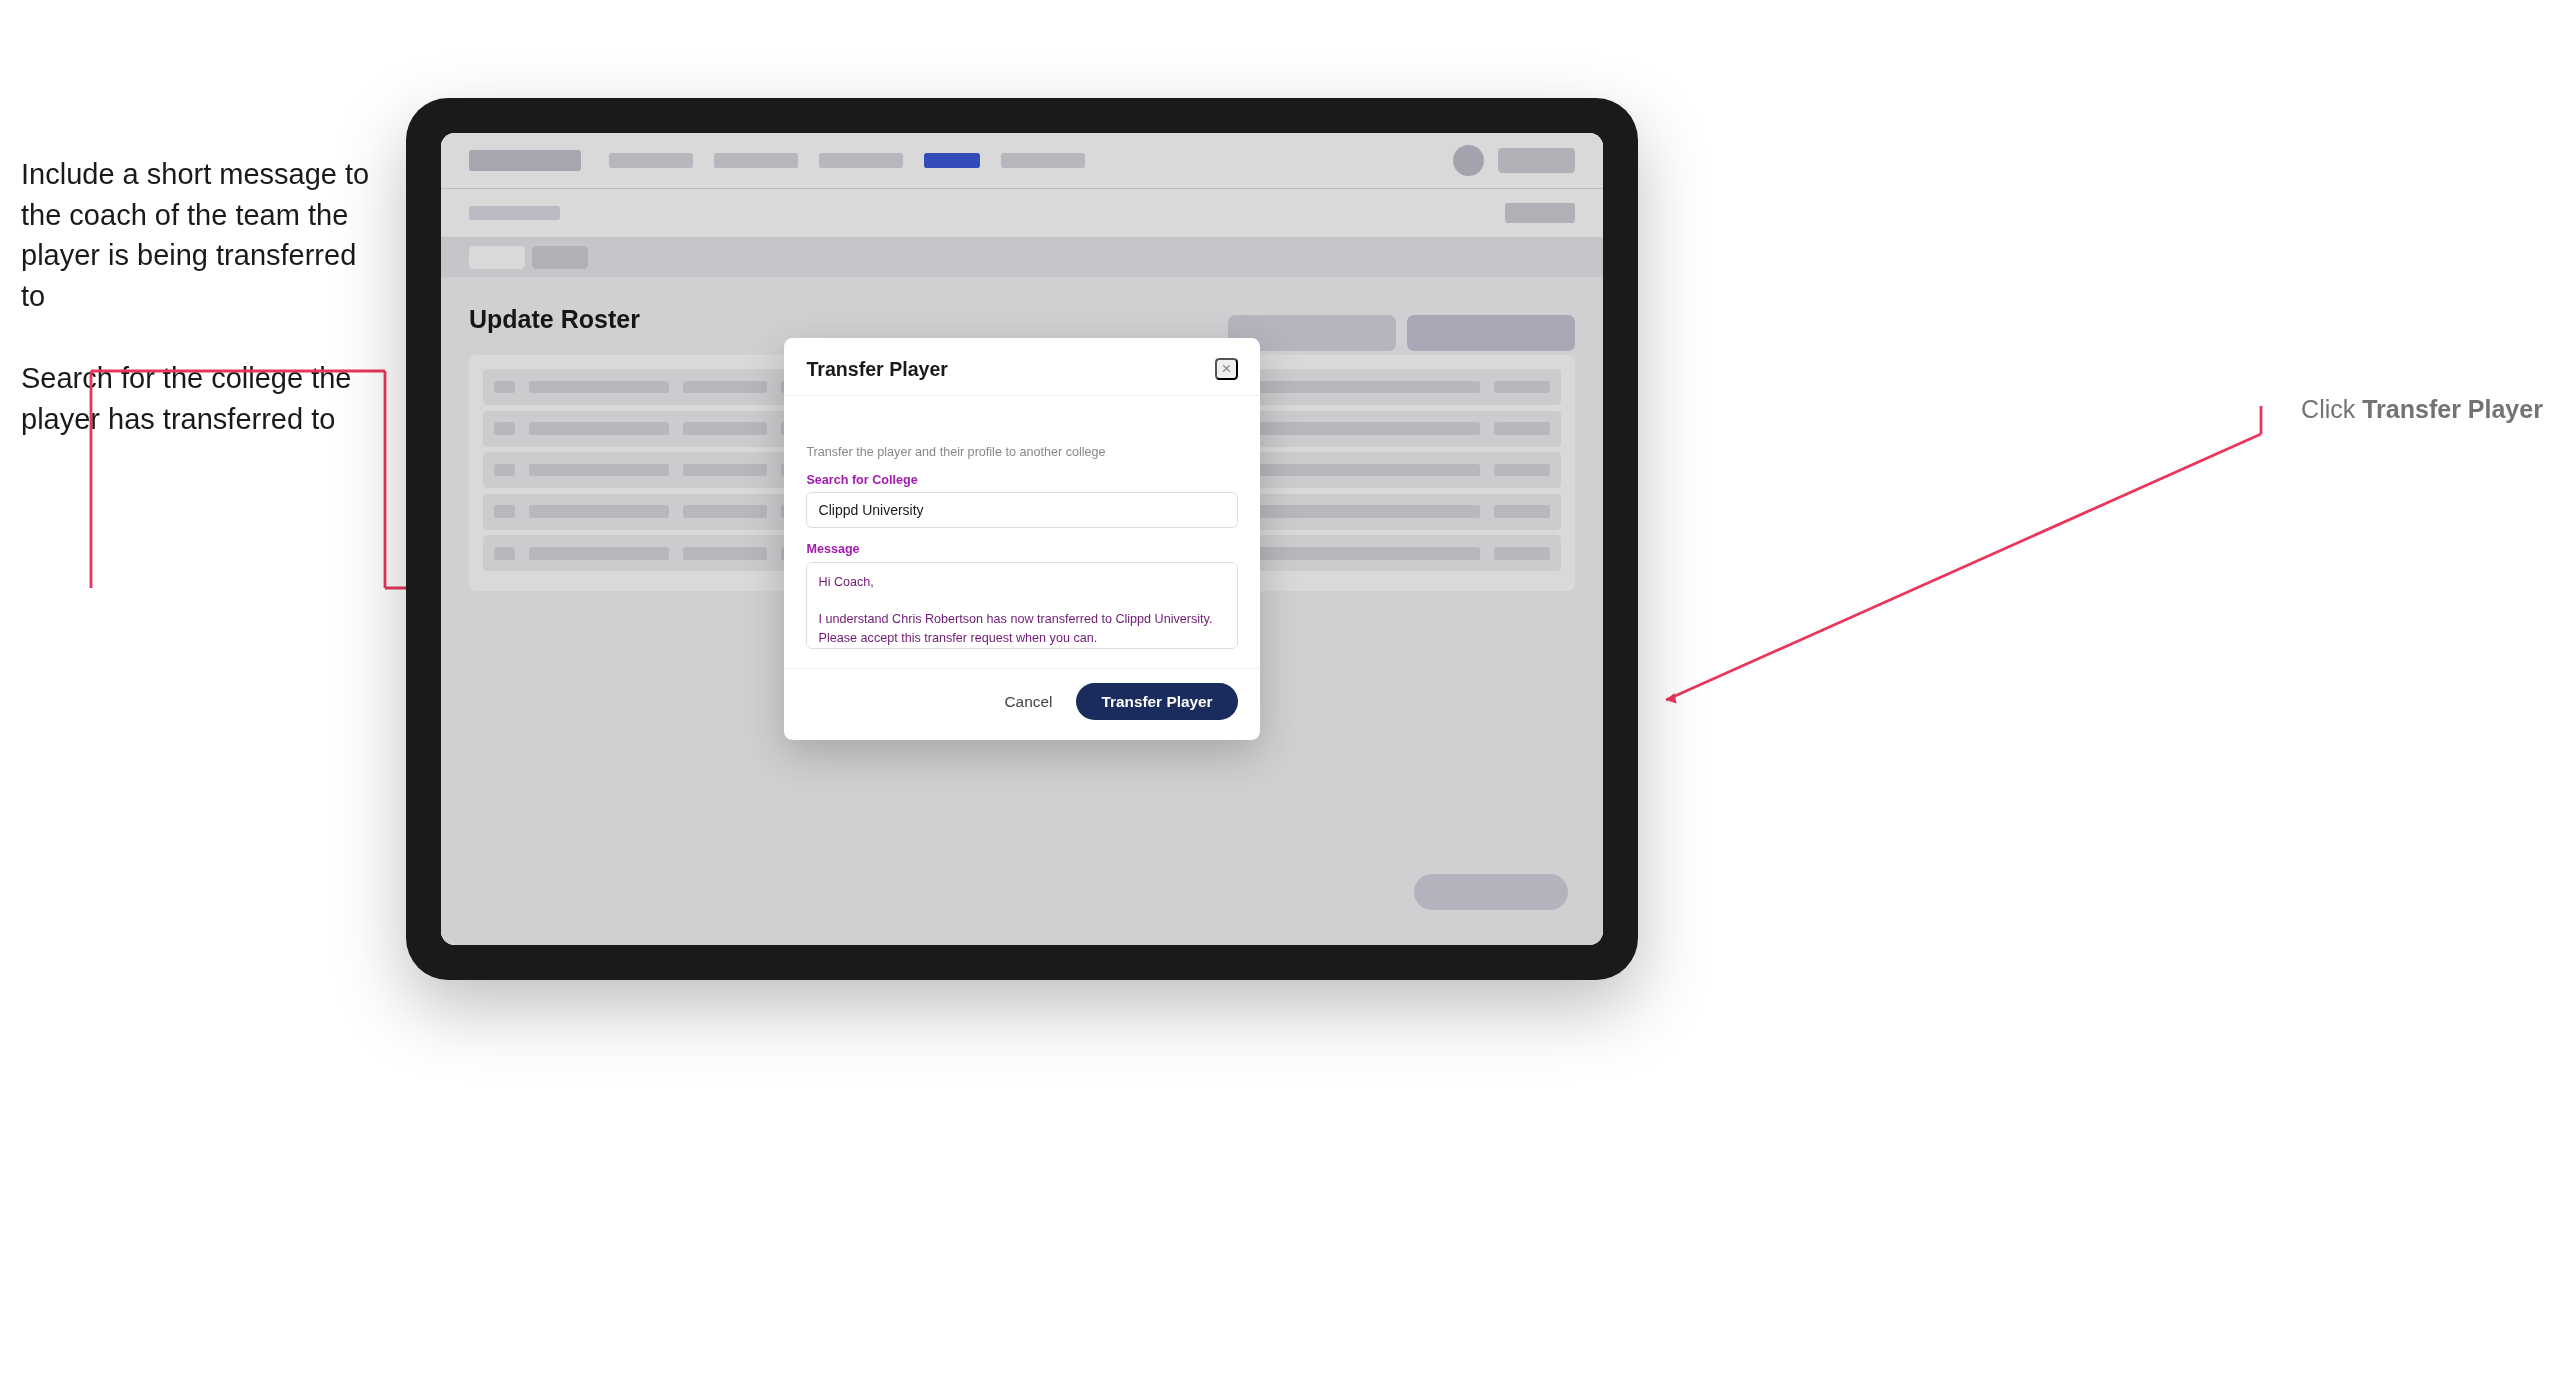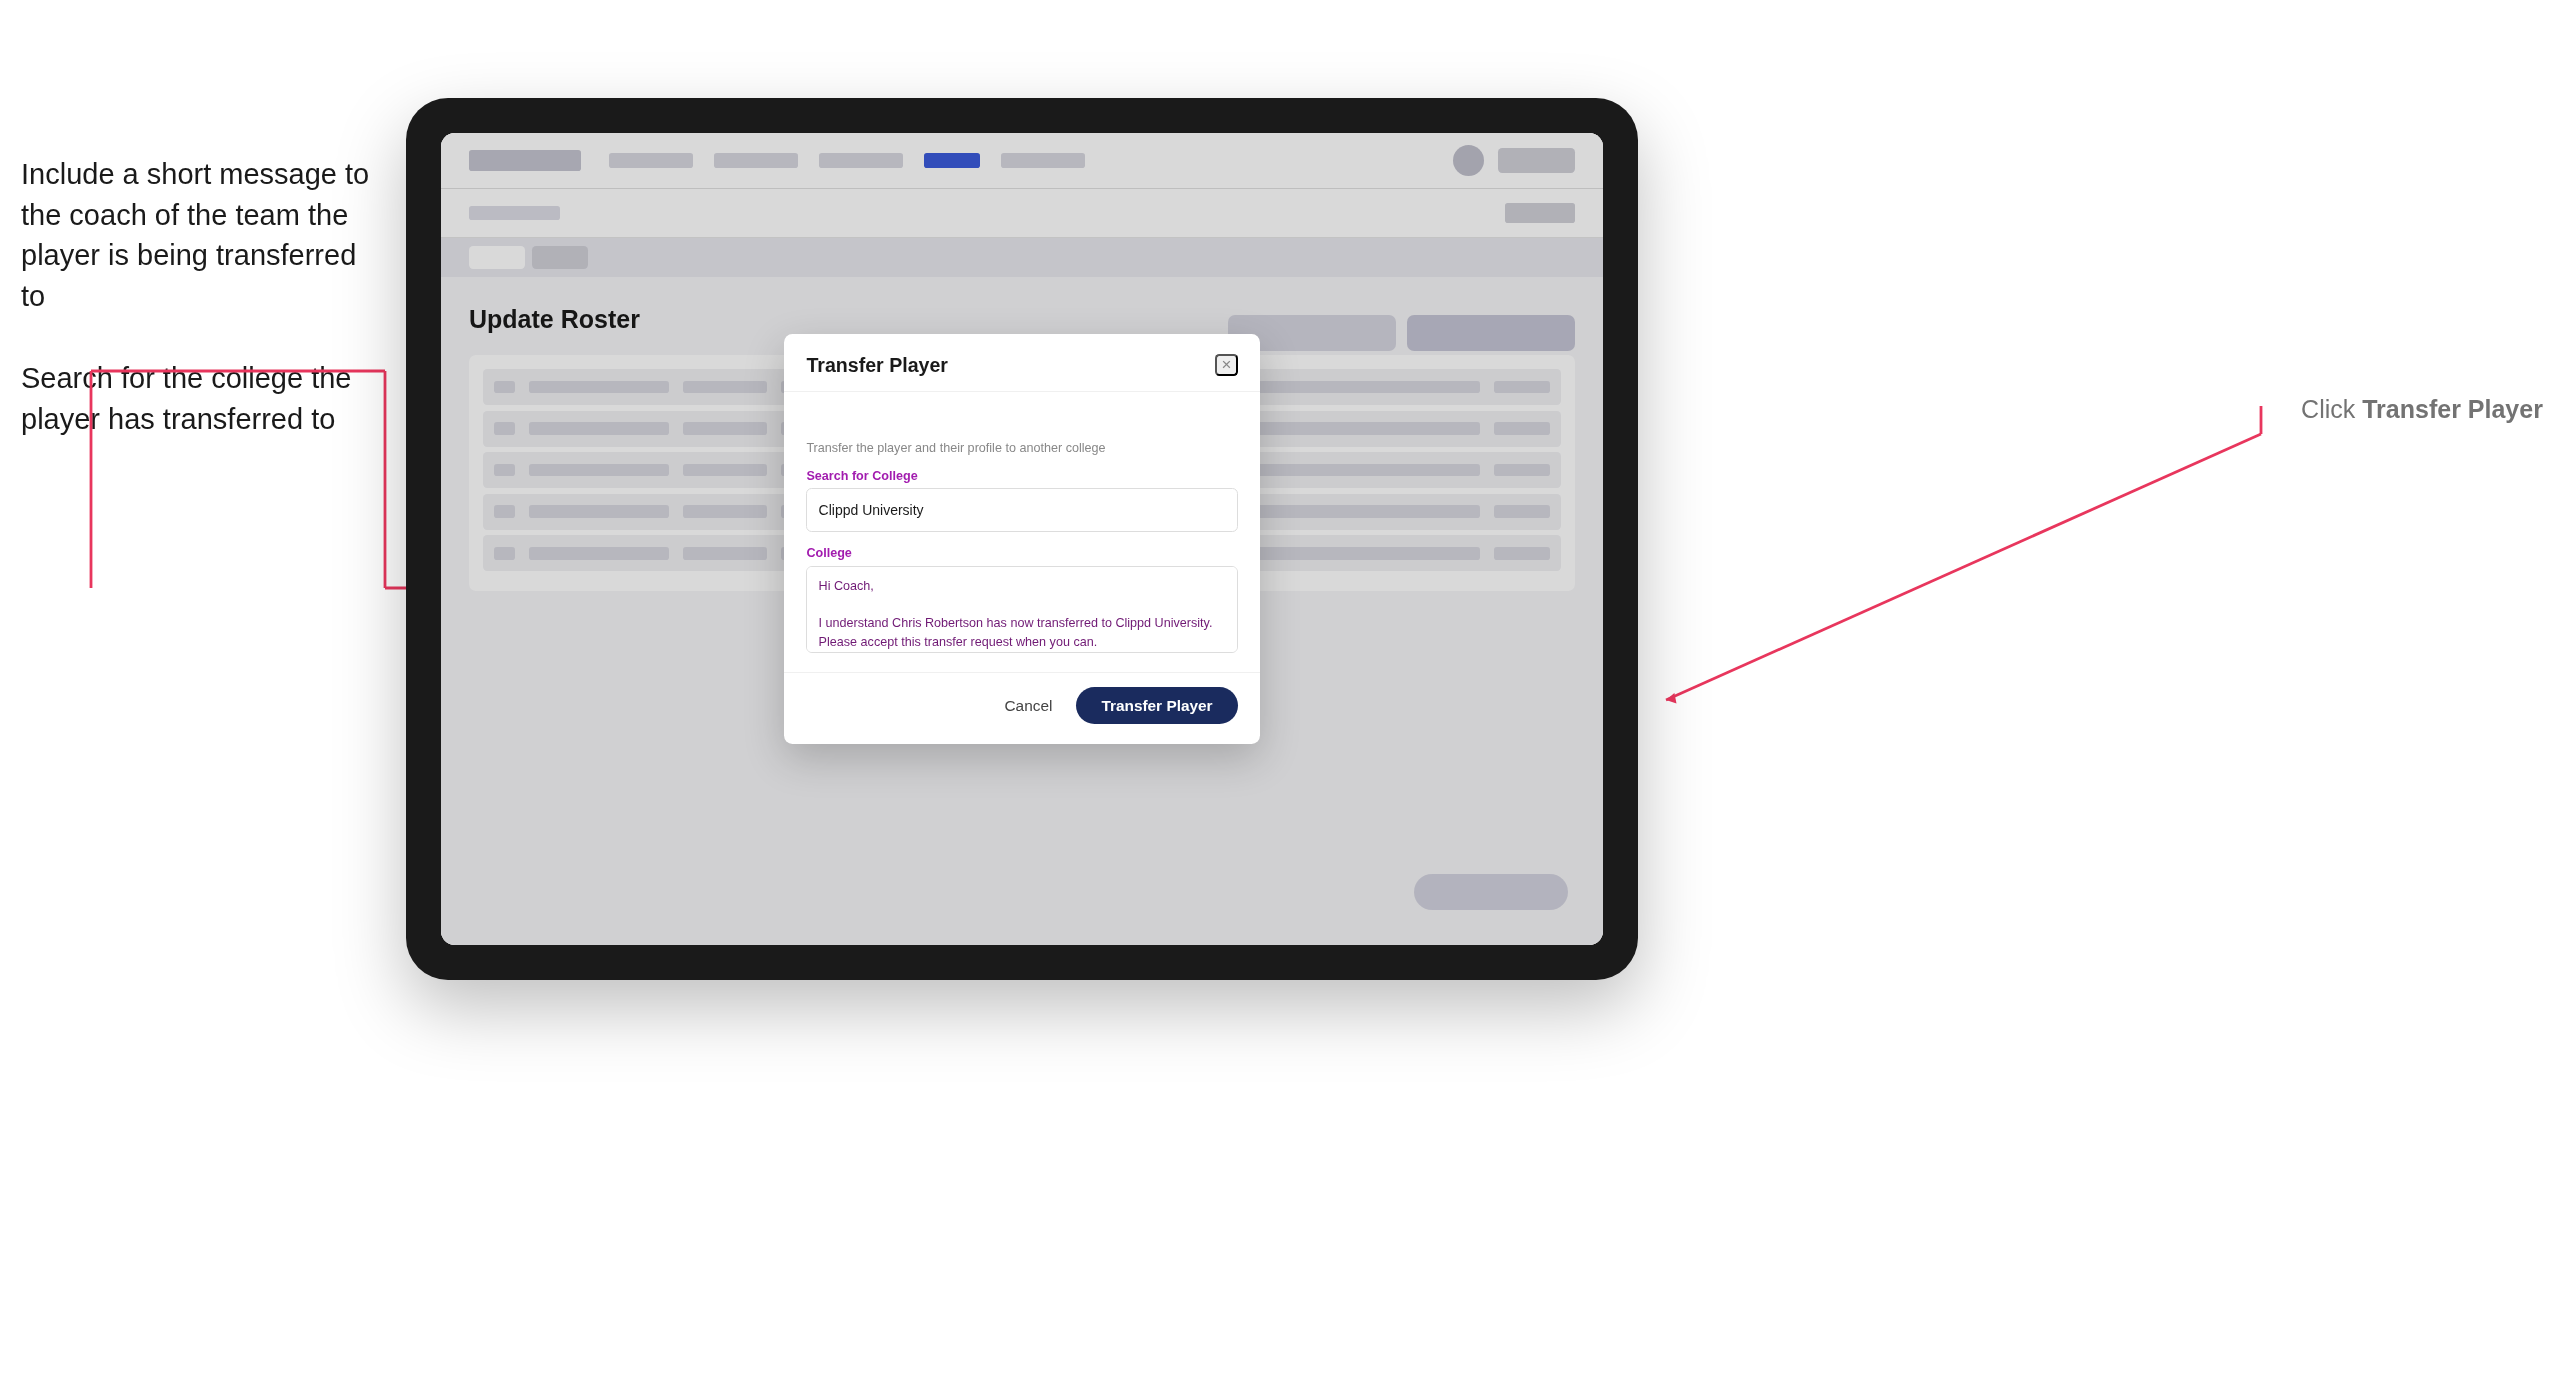--- a/index.html
+++ b/index.html
@@ -305,21 +305,21 @@
     .form-label {
       font-size: 12.6px;
       font-weight: 600;
       color: #a21caf;
       margin-bottom: 5.6px;
       display: block;
     }
 
     .form-input {
       width: 100%;
-      height: 44px;
+      height: 36px;
       border: 1px solid #ddd;
       border-radius: 5.6px;
       padding: 0 11.2px;
       font-size: 14px;
       color: #1a1a1a;
       outline: none;
       margin-bottom: 14px;
       background: #fff;
     }
 
@@ -504,21 +504,21 @@
             <span>×</span>
           </button>
         </div>
 
         <div class="modal-body">
           <p class="modal-description">Transfer the player and their profile to another college</p>
 
           <label class="form-label">Search for College</label>
           <input class="form-input" type="text" value="Clippd University" style="">
 
-          <label class="form-label">College</label>
+          <label class="form-label">Message</label>
           <textarea class="form-textarea" style="">Hi Coach,
 
 I understand Chris Robertson has now transferred to Clippd University. Please accept this transfer request when you can.</textarea>
         </div>
 
         <div class="modal-footer">
           <button class="btn-cancel">Cancel</button>
           <button class="btn-transfer">Transfer Player</button>
         </div>
 

